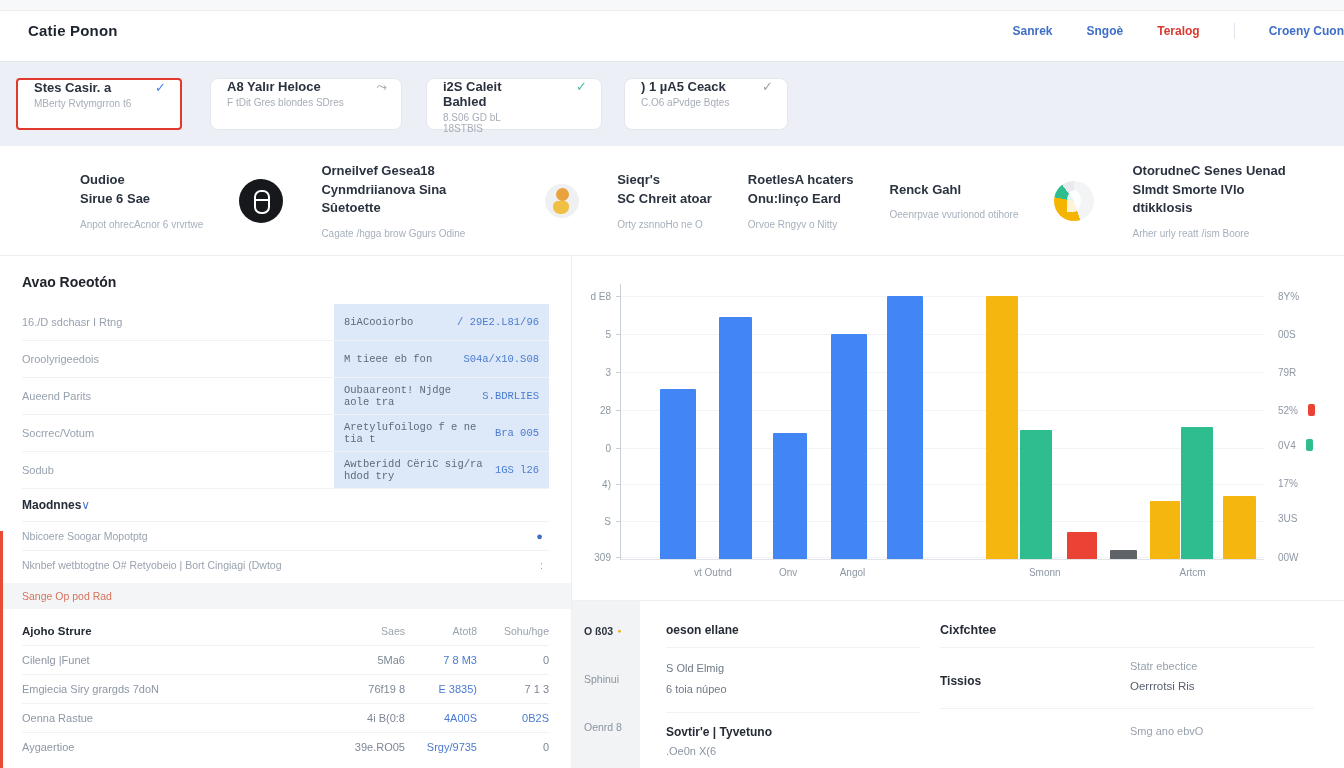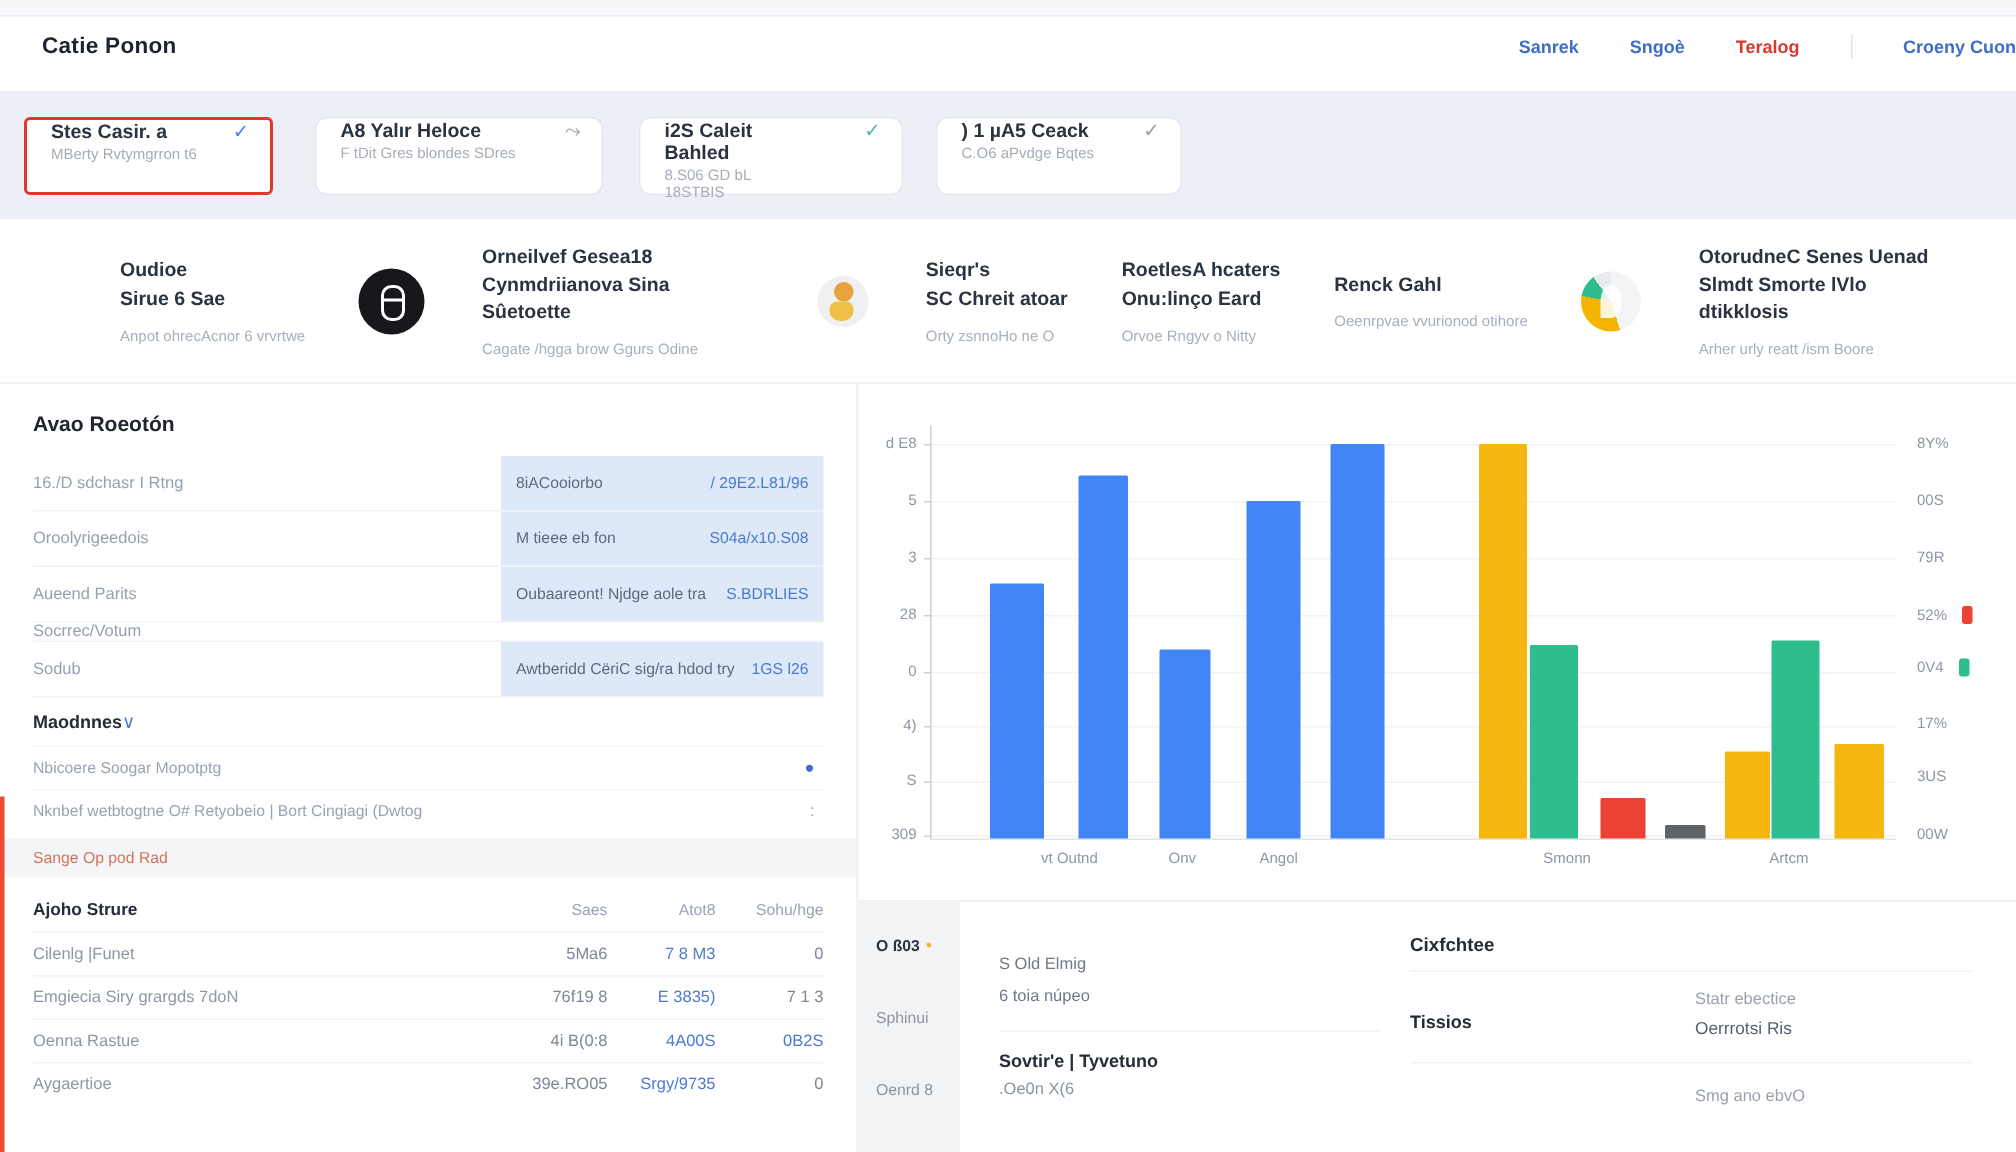--- a/index.html
+++ b/index.html
@@ -34,21 +34,21 @@
   .icon-pie { width:40px; height:40px; border-radius:50%; flex:0 0 auto;
     background:conic-gradient(#f3f4f6 0 45%, #f4b400 45% 78%, #2dbd8f 78% 90%, #e8eaed 90% 100%); position:relative;}
   .icon-pie::after{ content:""; position:absolute; left:13px; top:9px; width:14px; height:22px; border-radius:50% 50% 50% 0; background:#fff; opacity:.85;}
   .main { display:flex; height:513px; }
   .lpanel { width:572px; border-right:1px solid #eceff3; position:relative; padding:18px 22px 0 22px; }
   .redline { position:absolute; left:0; top:275px; bottom:0; width:3px; background:#e94b35; }
   .lpanel h2 { font-size:14px; font-weight:bold; color:#20242c; margin-bottom:14px; }
   .prow { display:flex; align-items:stretch; border-top:1px solid #f0f2f5; }
   .prow:first-of-type { border-top:none; }
   .prow .lbl { flex:1; font-size:11px; color:#97a1ae; display:flex; align-items:center; }
-  .prow .box { width:215px; background:#dde9f8; display:flex; align-items:center; justify-content:space-between; padding:0 10px; min-height:36px; }
+  .prow .box { width:215px; background:#dde9f8; display:flex; align-items:center; justify-content:space-between; padding:0 10px; min-height:36px;font-family:Liberation Mono, monospace; }
   .prow .box .f { font-size:10.5px; color:#5d6a7e; padding-right:8px; }
   .prow .box .v { font-size:10.5px; color:#4b7bd0; white-space:nowrap; }
   .exprow { display:flex; justify-content:flex-start; align-items:center; padding:9px 6px 9px 0; border-top:1px solid #f0f2f5;}
   .exprow .xl { font-size:12px; font-weight:bold; color:#262c36; }
   .exprow .chev { color:#4b7bd0; font-size:12px; }
   .togrow { display:flex; justify-content:space-between; align-items:center; padding:8px 6px 8px 0; border-top:1px solid #f0f2f5; }
   .togrow .tl { font-size:10.5px; color:#9aa3b0; }
   .alert { background:#f4f5f7; margin:4px -22px 0 -22px; padding:7px 22px; font-size:10.5px; color:#d5735b; }
   .tbl { margin-top:8px; }
   .trow { display:flex; align-items:center; padding:8px 0; border-top:1px solid #f0f2f5; }
@@ -202,20 +202,24 @@
         </div>
         <div class="prow">
           <div class="lbl">Aueend Parits</div>
           <div class="box">
             <span class="f">Oubaareont! Njdge aole tra</span>
             <span class="v">S.BDRLIES</span>
           </div>
         </div>
         <div class="prow">
           <div class="lbl">Socrrec/Votum</div>
+          <div class="box">
+            <span class="f">Aretylufoilogo f e ne tia t</span>
+            <span class="v">Bra 005</span>
+          </div>
         </div>
         <div class="prow">
           <div class="lbl">Sodub</div>
           <div class="box">
             <span class="f">Awtberidd CëriC sig/ra hdod try</span>
             <span class="v">1GS l26</span>
           </div>
         </div>
       </div>
     <div class="exprow">
@@ -340,20 +344,21 @@
         </div>
     </div>
     <div class="bottom">
       <div class="bmid">
         <div class="rail" id="rail">
             <div class="ri act">O ß03</div>
             <div class="ri">Sphinui</div>
             <div class="ri">Oenrd 8</div>
           </div>
         <div class="cont">
+          <div class="g-title">oeson ellane</div>
           <div class="g-lines" id="glines">
               <div>S Old Elmig</div>
               <div>6 toia núpeo</div>
             </div>
           <div class="g-last">
             <div class="b">Sovtir'e | Tyvetuno</div>
             <div class="s">.Oe0n X(6</div>
           </div>
         </div>
       </div>

